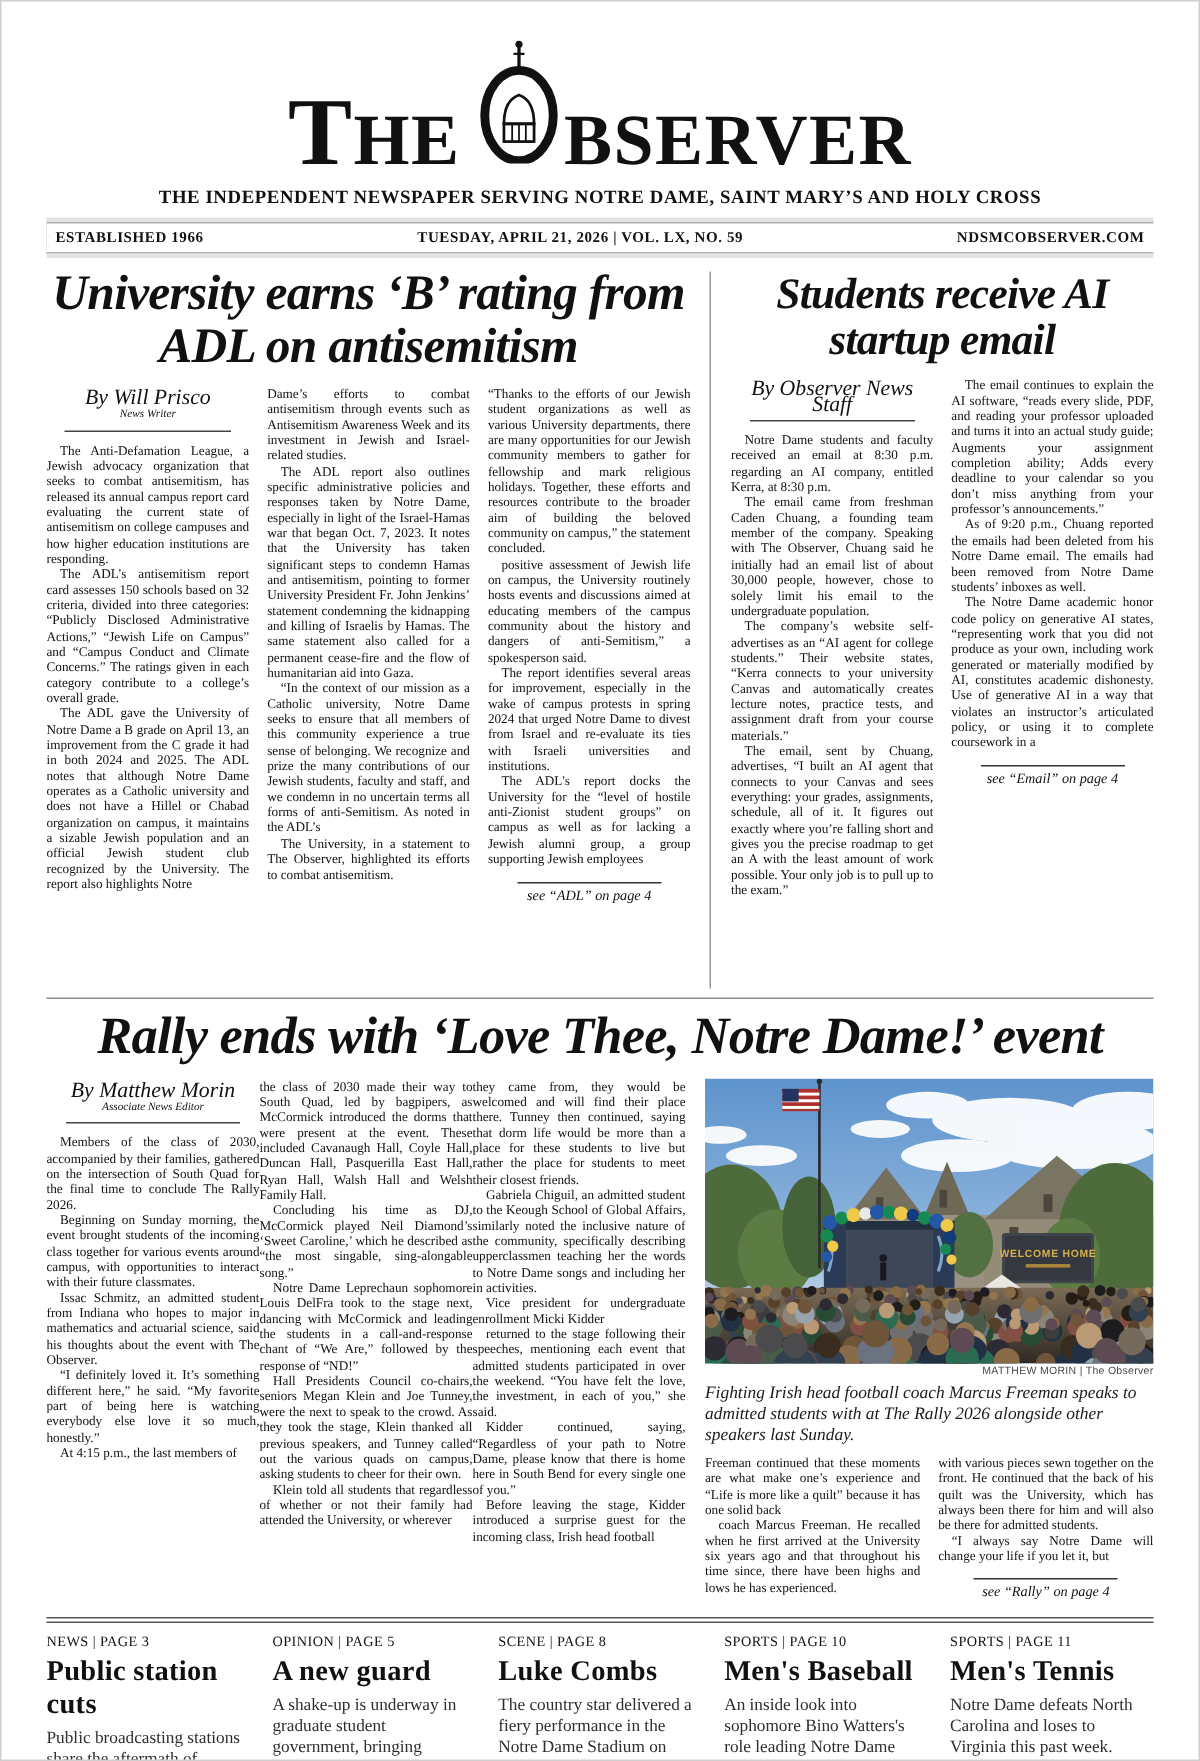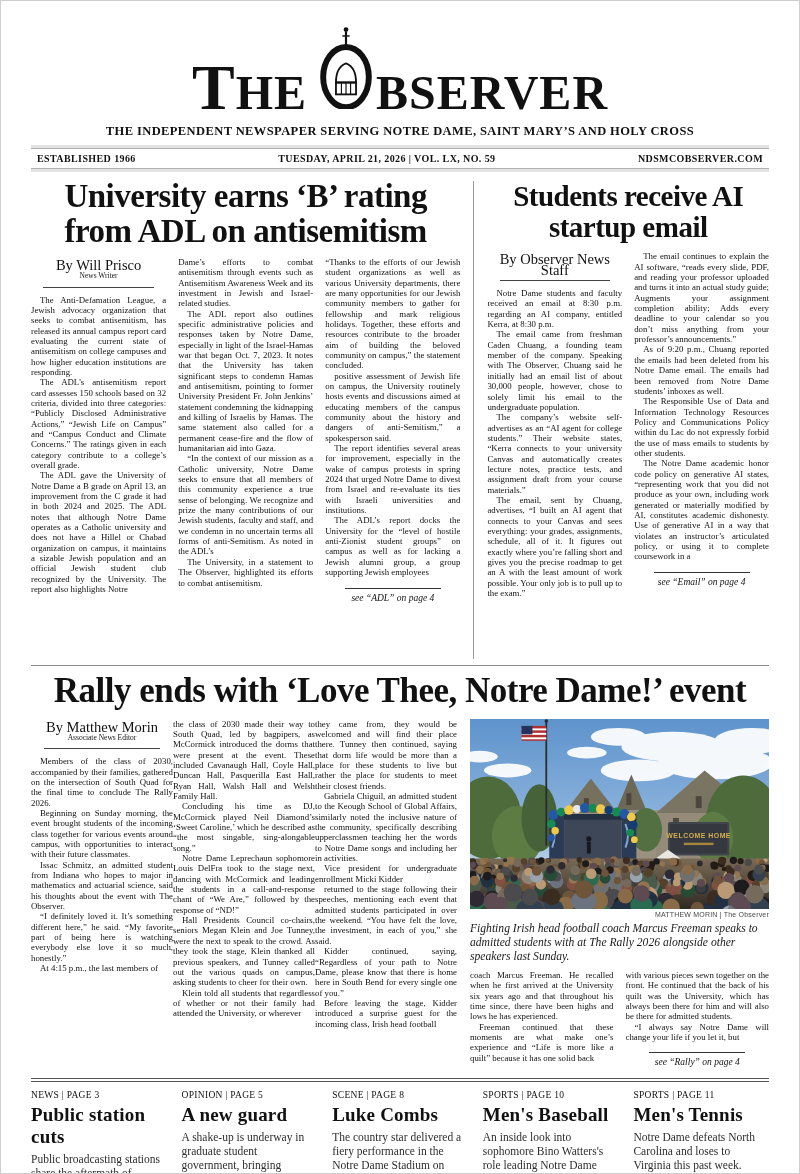--- a/index.html
+++ b/index.html
@@ -20,28 +20,28 @@
     margin:9px 30px 0;display:flex;justify-content:space-between;align-items:flex-end;
     border-top:1px solid #b0b0b0;border-bottom:1px solid #b0b0b0;
     box-shadow:0 -3px 0 #e3e3e3,0 3px 0 #e3e3e3;
     padding:4px 6px;font-size:10px;font-weight:bold;letter-spacing:.4px;
   }
   
   #top-articles{display:flex;margin-top:10px;height:484px;overflow:hidden;}
   .article-left{width:430px;}
   .vdivider{width:1px;background:#999;margin:2px 13px 4px 13px;}
   .article-right{width:282px;}
-  .headline{font-weight:bold;text-align:center;letter-spacing:-.5px;}
+  .headline{font-weight:bold;text-align:center;letter-spacing:-.5px;font-style:italic;}
   .headline-left{font-size:33px;line-height:1.08;}
   .headline-right{font-size:29px;line-height:1.1;margin-top:2px;}
   .cols{display:flex;gap:12px;margin-top:7px;}
   .col{flex:1;font-size:8.8px;line-height:10.35px;text-align:justify;overflow:hidden;}
   .col p{margin:0;text-indent:9px;}
   .col.cont p:first-child{text-indent:0;}
-  .byline-block{text-align:center;margin:3px 0 7px;}
+  .byline-block{text-align:center;margin:3px 0 7px;font-style:italic;}
   .byline-name{font-size:14.5px;}
   .byline-role{font-size:7.5px;margin-top:1px;}
   .byline-rule{border-bottom:1px solid #444;width:82%;margin:5px auto 0;}
   .jump{margin-top:10px;text-align:center;font-style:italic;font-size:9.5px;}
   .jump-rule{display:block;width:96px;border-top:1px solid #333;margin:0 auto 4px;}
   #section-rule{border-top:1px solid #8a8a8a;margin:2px 0 0;}
   
   #rally{margin-top:5px;}
   #rally-headline{font-size:35px;}
   #rally-body{display:flex;gap:13px;margin-top:8px;height:352px;overflow:hidden;}
@@ -144,21 +144,20 @@
               <p>Notre Dame students and faculty received an email at 8:30 p.m. regarding an AI company, entitled Kerra, at 8:30 p.m.</p>
               <p>The email came from freshman Caden Chuang, a founding team member of the company. Speaking with The Observer, Chuang said he initially had an email list of about 30,000 people, however, chose to solely limit his email to the undergraduate population.</p>
               <p>The company’s website self-advertises as an “AI agent for college students.” Their website states, “Kerra connects to your university Canvas and automatically creates lecture notes, practice tests, and assignment draft from your course materials.”</p>
               <p>The email, sent by Chuang, advertises, “I built an AI agent that connects to your Canvas and sees everything: your grades, assignments, schedule, all of it. It figures out exactly where you’re falling short and gives you the precise roadmap to get an A with the least amount of work possible. Your only job is to pull up to the exam.”</p>
             </div>
         </div>
         <div class="col">
           <div>
               <p>The email continues to explain the AI software, “reads every slide, PDF, and reading your professor uploaded and turns it into an actual study guide; Augments your assignment completion ability; Adds every deadline to your calendar so you don’t miss anything from your professor’s announcements.”</p>
               <p>As of 9:20 p.m., Chuang reported the emails had been deleted from his Notre Dame email. The emails had been removed from Notre Dame students’ inboxes as well.</p>
-              <p>The Responsible Use of Data and Information Technology Resources Policy and Communications Policy within du Lac do not expressly forbid the use of mass emails to students by other students.</p>
               <p>The Notre Dame academic honor code policy on generative AI states, “representing work that you did not produce as your own, including work generated or materially modified by AI, constitutes academic dishonesty. Use of generative AI in a way that violates an instructor’s articulated policy, or using it to complete coursework in a</p>
             </div>
           <div class="jump">
             <span class="jump-rule"></span>
             <span>see “Email” on page 4</span>
           </div>
         </div>
       </div>
     </div>
   </div>
@@ -668,22 +667,22 @@
                 <circle cx="114.9" cy="172.1" r="9.2" fill="#6e5439"></circle>
                 <ellipse cx="173.2" cy="188.3" rx="11.2" ry="10" fill="#2a6b52"></ellipse>
                 <circle cx="173.2" cy="176.3" r="8.4" fill="#5d4a52"></circle>
               </g>
           </svg>
         </div>
         <div class="photo-credit">MATTHEW MORIN | The Observer</div>
         <div class="photo-caption">Fighting Irish head football coach Marcus Freeman speaks to admitted students with at The Rally 2026 alongside other speakers last Sunday.</div>
         <div class="rally-right-cols">
           <div class="col cont">
+              <p>Freeman continued that these moments are what make one’s experience and “Life is more like a quilt” because it has one solid back</p>
               <p>coach Marcus Freeman. He recalled when he first arrived at the University six years ago and that throughout his time since, there have been highs and lows he has experienced.</p>
-              <p>Freeman continued that these moments are what make one’s experience and “Life is more like a quilt” because it has one solid back</p>
             </div>
           <div class="col cont">
             <div>
                 <p>with various pieces sewn together on the front. He continued that the back of his quilt was the University, which has always been there for him and will also be there for admitted students.</p>
                 <p>“I always say Notre Dame will change your life if you let it, but</p>
               </div>
             <div class="jump">
               <span class="jump-rule"></span>
               <span>see “Rally” on page 4</span>
             </div>

